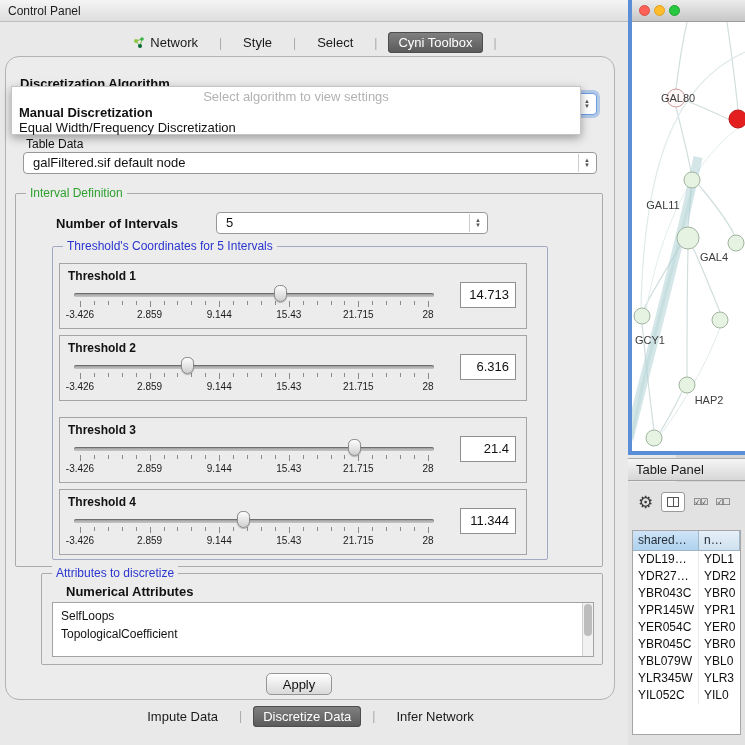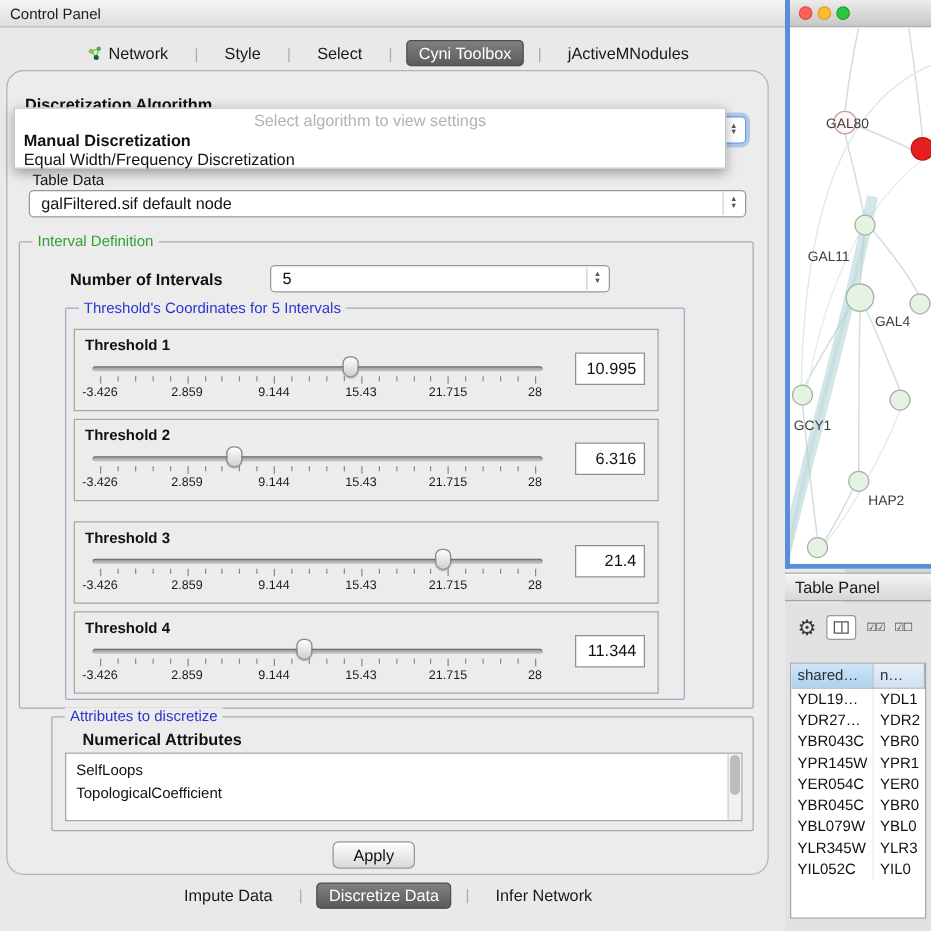--- a/index.html
+++ b/index.html
@@ -84,21 +84,21 @@
                font-size:13px; color:#111; font-family:"Liberation Sans",sans-serif; }
 
   
   .network-window { position:absolute; left:628px; top:0; width:117px; height:455px;
                     border-left:4px solid #5b8ed6; border-bottom:4px solid #5b8ed6; background:#fff; }
   .mac-titlebar { position:relative; height:22px; background:linear-gradient(#ececec,#c7c7c7); border-bottom:1px solid #9c9c9c; }
   .tl { position:absolute; top:5px; width:11px; height:11px; border-radius:50%; }
   .tl.red    { left:7px;  background:#ff6158; border:1px solid #d65148; }
   .tl.yellow { left:22px; background:#ffbd2e; border:1px solid #dfa023; }
   .tl.green  { left:37px; background:#28c940; border:1px solid #1da52f; }
-  .net-canvas { position:absolute; left:0; top:22px; right:0; bottom:0; background:#fff; overflow:hidden; }
+  .net-canvas { position:absolute; left:0; top:22px; right:0; bottom:0; background:#fff; overflow:hidden;border-radius:15px; }
   .node-label { font-size:11px; fill:#3c3c3c; font-family:"Liberation Sans",sans-serif; }
 
   .tp-bar { position:absolute; left:628px; top:458px; width:117px; height:23px;
             background:linear-gradient(#f5f5f5,#d7d7d7); border-top:1px solid #ababab; border-bottom:1px solid #a3a3a3;
             line-height:21px; padding-left:8px; font-size:13px; color:#1a1a1a; }
   .table-panel { position:absolute; left:628px; top:482px; width:117px; height:263px; background:#e2e2e2; }
   .tp-toolbar { position:absolute; left:0; top:6px; width:117px; height:28px;
                 display:flex; align-items:center; gap:8px; padding-left:10px; }
   .gear { font-size:17px; color:#3a3a3a; }
   .colbtn { width:24px; height:20px; background:#fff; border:1px solid #9a9a9a; border-radius:3px;
@@ -146,23 +146,20 @@
         </span>
         <span class="tab-sep">|</span>
         <span class="tab">
           <span>Select</span>
         </span>
         <span class="tab-sep">|</span>
         <span class="tab selected">
           <span>Cyni Toolbox</span>
         </span>
         <span class="tab-sep">|</span>
-        <span class="tab">
-          <span>jActiveMNodules</span>
-        </span>
       </div>
 
     <div class="main-panel">
       <div class="algo-label">Discretization Algorithm</div>
 
       <div class="combo algo-combo">
         <span class="combo-value"></span>
         <span class="stepper">
           <span>▲</span>
             <span>▼</span>
@@ -198,21 +195,21 @@
         </div>
 
         <div class="fieldset blue-fs">
           <span class="legend blue">Threshold's Coordinates for 5 Intervals</span>
           <div>
               <div class="threshold-box" style="top: 16px;">
                 <div class="t-label">Threshold 1</div>
                 <div class="slider">
                   <div class="rail"><div class="track"></div><span class="ticksHost"></span><span class="scaleHost"></span><span class="tick major" style="left: 0%;"></span><span class="tick" style="left: 4%;"></span><span class="tick" style="left: 8%;"></span><span class="tick" style="left: 12%;"></span><span class="tick" style="left: 16%;"></span><span class="tick major" style="left: 20%;"></span><span class="tick" style="left: 24%;"></span><span class="tick" style="left: 28%;"></span><span class="tick" style="left: 32%;"></span><span class="tick" style="left: 36%;"></span><span class="tick major" style="left: 40%;"></span><span class="tick" style="left: 44%;"></span><span class="tick" style="left: 48%;"></span><span class="tick" style="left: 52%;"></span><span class="tick" style="left: 56%;"></span><span class="tick major" style="left: 60%;"></span><span class="tick" style="left: 64%;"></span><span class="tick" style="left: 68%;"></span><span class="tick" style="left: 72%;"></span><span class="tick" style="left: 76%;"></span><span class="tick major" style="left: 80%;"></span><span class="tick" style="left: 84%;"></span><span class="tick" style="left: 88%;"></span><span class="tick" style="left: 92%;"></span><span class="tick" style="left: 96%;"></span><span class="tick major" style="left: 100%;"></span><span class="scale-lab" style="left: 0%;">-3.426</span><span class="scale-lab" style="left: 20%;">2.859</span><span class="scale-lab" style="left: 40%;">9.144</span><span class="scale-lab" style="left: 60%;">15.43</span><span class="scale-lab" style="left: 80%;">21.715</span><span class="scale-lab" style="left: 100%;">28</span><div class="handle" style="left:57.72%"></div></div>
                 </div>
-                <div class="value-box">10.995</div>
+                <div class="value-box">14.713</div>
               </div>
               <div class="threshold-box" style="top: 88px;">
                 <div class="t-label">Threshold 2</div>
                 <div class="slider">
                   <div class="rail"><div class="track"></div><span class="ticksHost"></span><span class="scaleHost"></span><span class="tick major" style="left: 0%;"></span><span class="tick" style="left: 4%;"></span><span class="tick" style="left: 8%;"></span><span class="tick" style="left: 12%;"></span><span class="tick" style="left: 16%;"></span><span class="tick major" style="left: 20%;"></span><span class="tick" style="left: 24%;"></span><span class="tick" style="left: 28%;"></span><span class="tick" style="left: 32%;"></span><span class="tick" style="left: 36%;"></span><span class="tick major" style="left: 40%;"></span><span class="tick" style="left: 44%;"></span><span class="tick" style="left: 48%;"></span><span class="tick" style="left: 52%;"></span><span class="tick" style="left: 56%;"></span><span class="tick major" style="left: 60%;"></span><span class="tick" style="left: 64%;"></span><span class="tick" style="left: 68%;"></span><span class="tick" style="left: 72%;"></span><span class="tick" style="left: 76%;"></span><span class="tick major" style="left: 80%;"></span><span class="tick" style="left: 84%;"></span><span class="tick" style="left: 88%;"></span><span class="tick" style="left: 92%;"></span><span class="tick" style="left: 96%;"></span><span class="tick major" style="left: 100%;"></span><span class="scale-lab" style="left: 0%;">-3.426</span><span class="scale-lab" style="left: 20%;">2.859</span><span class="scale-lab" style="left: 40%;">9.144</span><span class="scale-lab" style="left: 60%;">15.43</span><span class="scale-lab" style="left: 80%;">21.715</span><span class="scale-lab" style="left: 100%;">28</span><div class="handle" style="left:31.00%"></div></div>
                 </div>
                 <div class="value-box">6.316</div>
               </div>
               <div class="threshold-box" style="top: 170px;">
                 <div class="t-label">Threshold 3</div>

